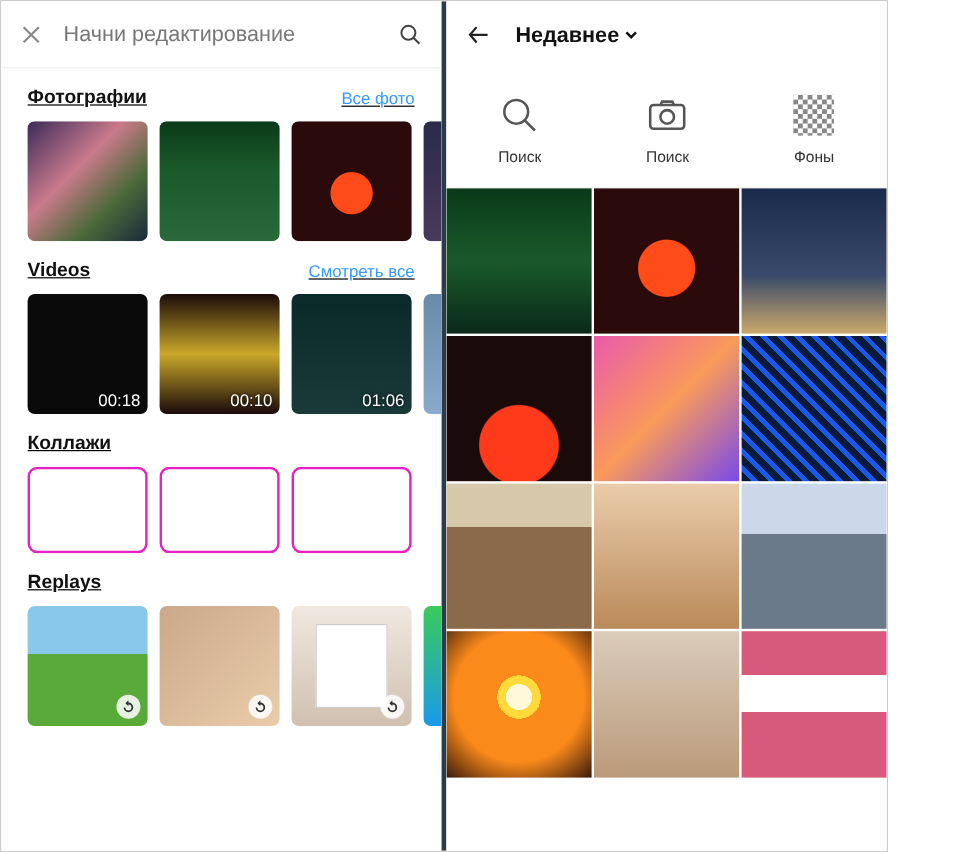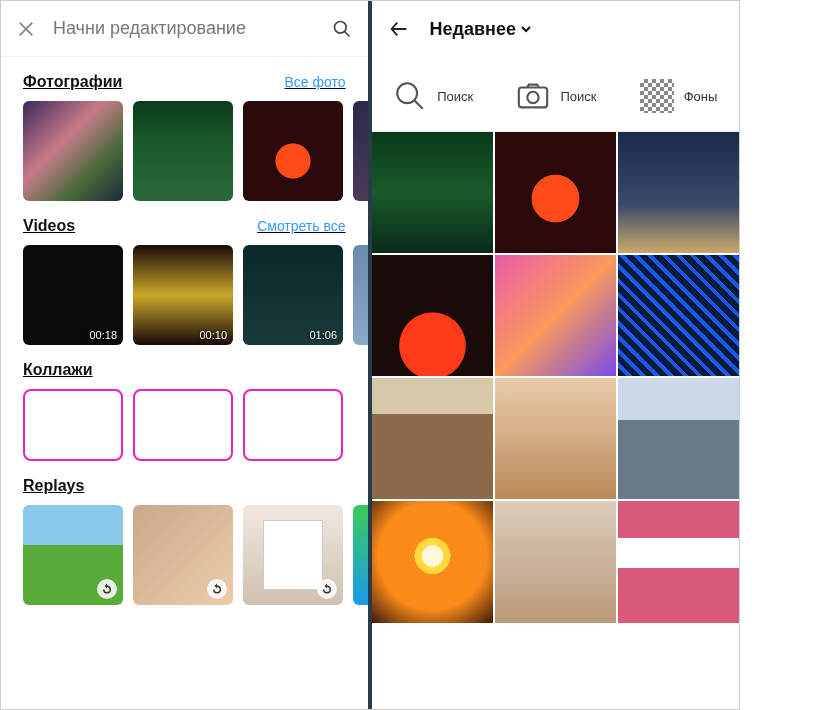--- a/index.html
+++ b/index.html
@@ -14,33 +14,33 @@
 .close-x { width: 18px; height: 18px; stroke: #888; stroke-width: 2; }
 .hdr-title { flex: 1; font-size: 18px; color: #777; font-weight: 400; }
 .search-ico { width: 20px; height: 20px; stroke: #444; stroke-width: 2; fill: none; }
 
 .section { padding: 16px 0 0 0; }
 .sec-hdr { display: flex; justify-content: space-between; align-items: center; padding: 0 22px 10px 22px; text-decoration: underline; }
 .sec-title { font-size: 16px; font-weight: 700; color: #111; }
 .sec-link { font-size: 14px; color: #3399ff; font-weight: 500; }
 .row { display: flex; gap: 10px; padding: 0 0 0 22px; overflow: hidden; }
 .thumb { width: 100px; height: 100px; border-radius: 6px; flex: 0 0 auto; position: relative; overflow: hidden; }
-.vtime { position: absolute; bottom: 4px; right: 6px; font-size: 11px; color: #fff; text-shadow: 0 0 3px #000; margin-left: 40px; }
+.vtime { position: absolute; bottom: 4px; right: 6px; font-size: 14px; color: #fff; text-shadow: 0 0 3px #000; margin-left: 40px; }
 .replay-ico { position: absolute; bottom: 6px; right: 6px; width: 20px; height: 20px; border-radius: 50%; background: rgba(255,255,255,.85); display: flex; align-items: center; justify-content: center; }
 .replay-ico svg { width: 12px; height: 12px; fill: #333; }
 .collage { width: 100px; height: 72px; border: 2px solid #e81fc1; border-radius: 8px; flex: 0 0 auto; position: relative; }
 
 
 .hdr-r { height: 56px; display: flex; align-items: center; padding: 0 16px; gap: 20px; }
 .back-arrow { width: 22px; height: 22px; stroke: #222; stroke-width: 2; fill: none; }
 .dd { font-size: 18px; font-weight: 700; color: #111; display: flex; align-items: center; gap: 4px; }
 .chev { width: 12px; height: 12px; stroke: #111; stroke-width: 2; fill: none; }
 
 .actions { display: flex; justify-content: space-around; padding: 22px 0 18px 0; border-bottom: 1px solid #eee; }
-.action { display: flex; flex-direction: row; align-items: center; gap: 10px; }
+.action { display: flex; flex-direction: column; align-items: center; gap: 10px; }
 .action svg { width: 34px; height: 34px; stroke: #555; stroke-width: 1.5; fill: none; }
 .action-lbl { font-size: 13px; color: #333; }
 .checker { width: 34px; height: 34px; background:
   repeating-conic-gradient(#888 0 25%, #fff 0 50%) 0 0/8px 8px; }
 
 .grid { display: grid; grid-template-columns: repeat(3, 1fr); gap: 2px; }
 .gcell { width: 100%; aspect-ratio: 1/1; }
 </style>
 </head>
 <body>

